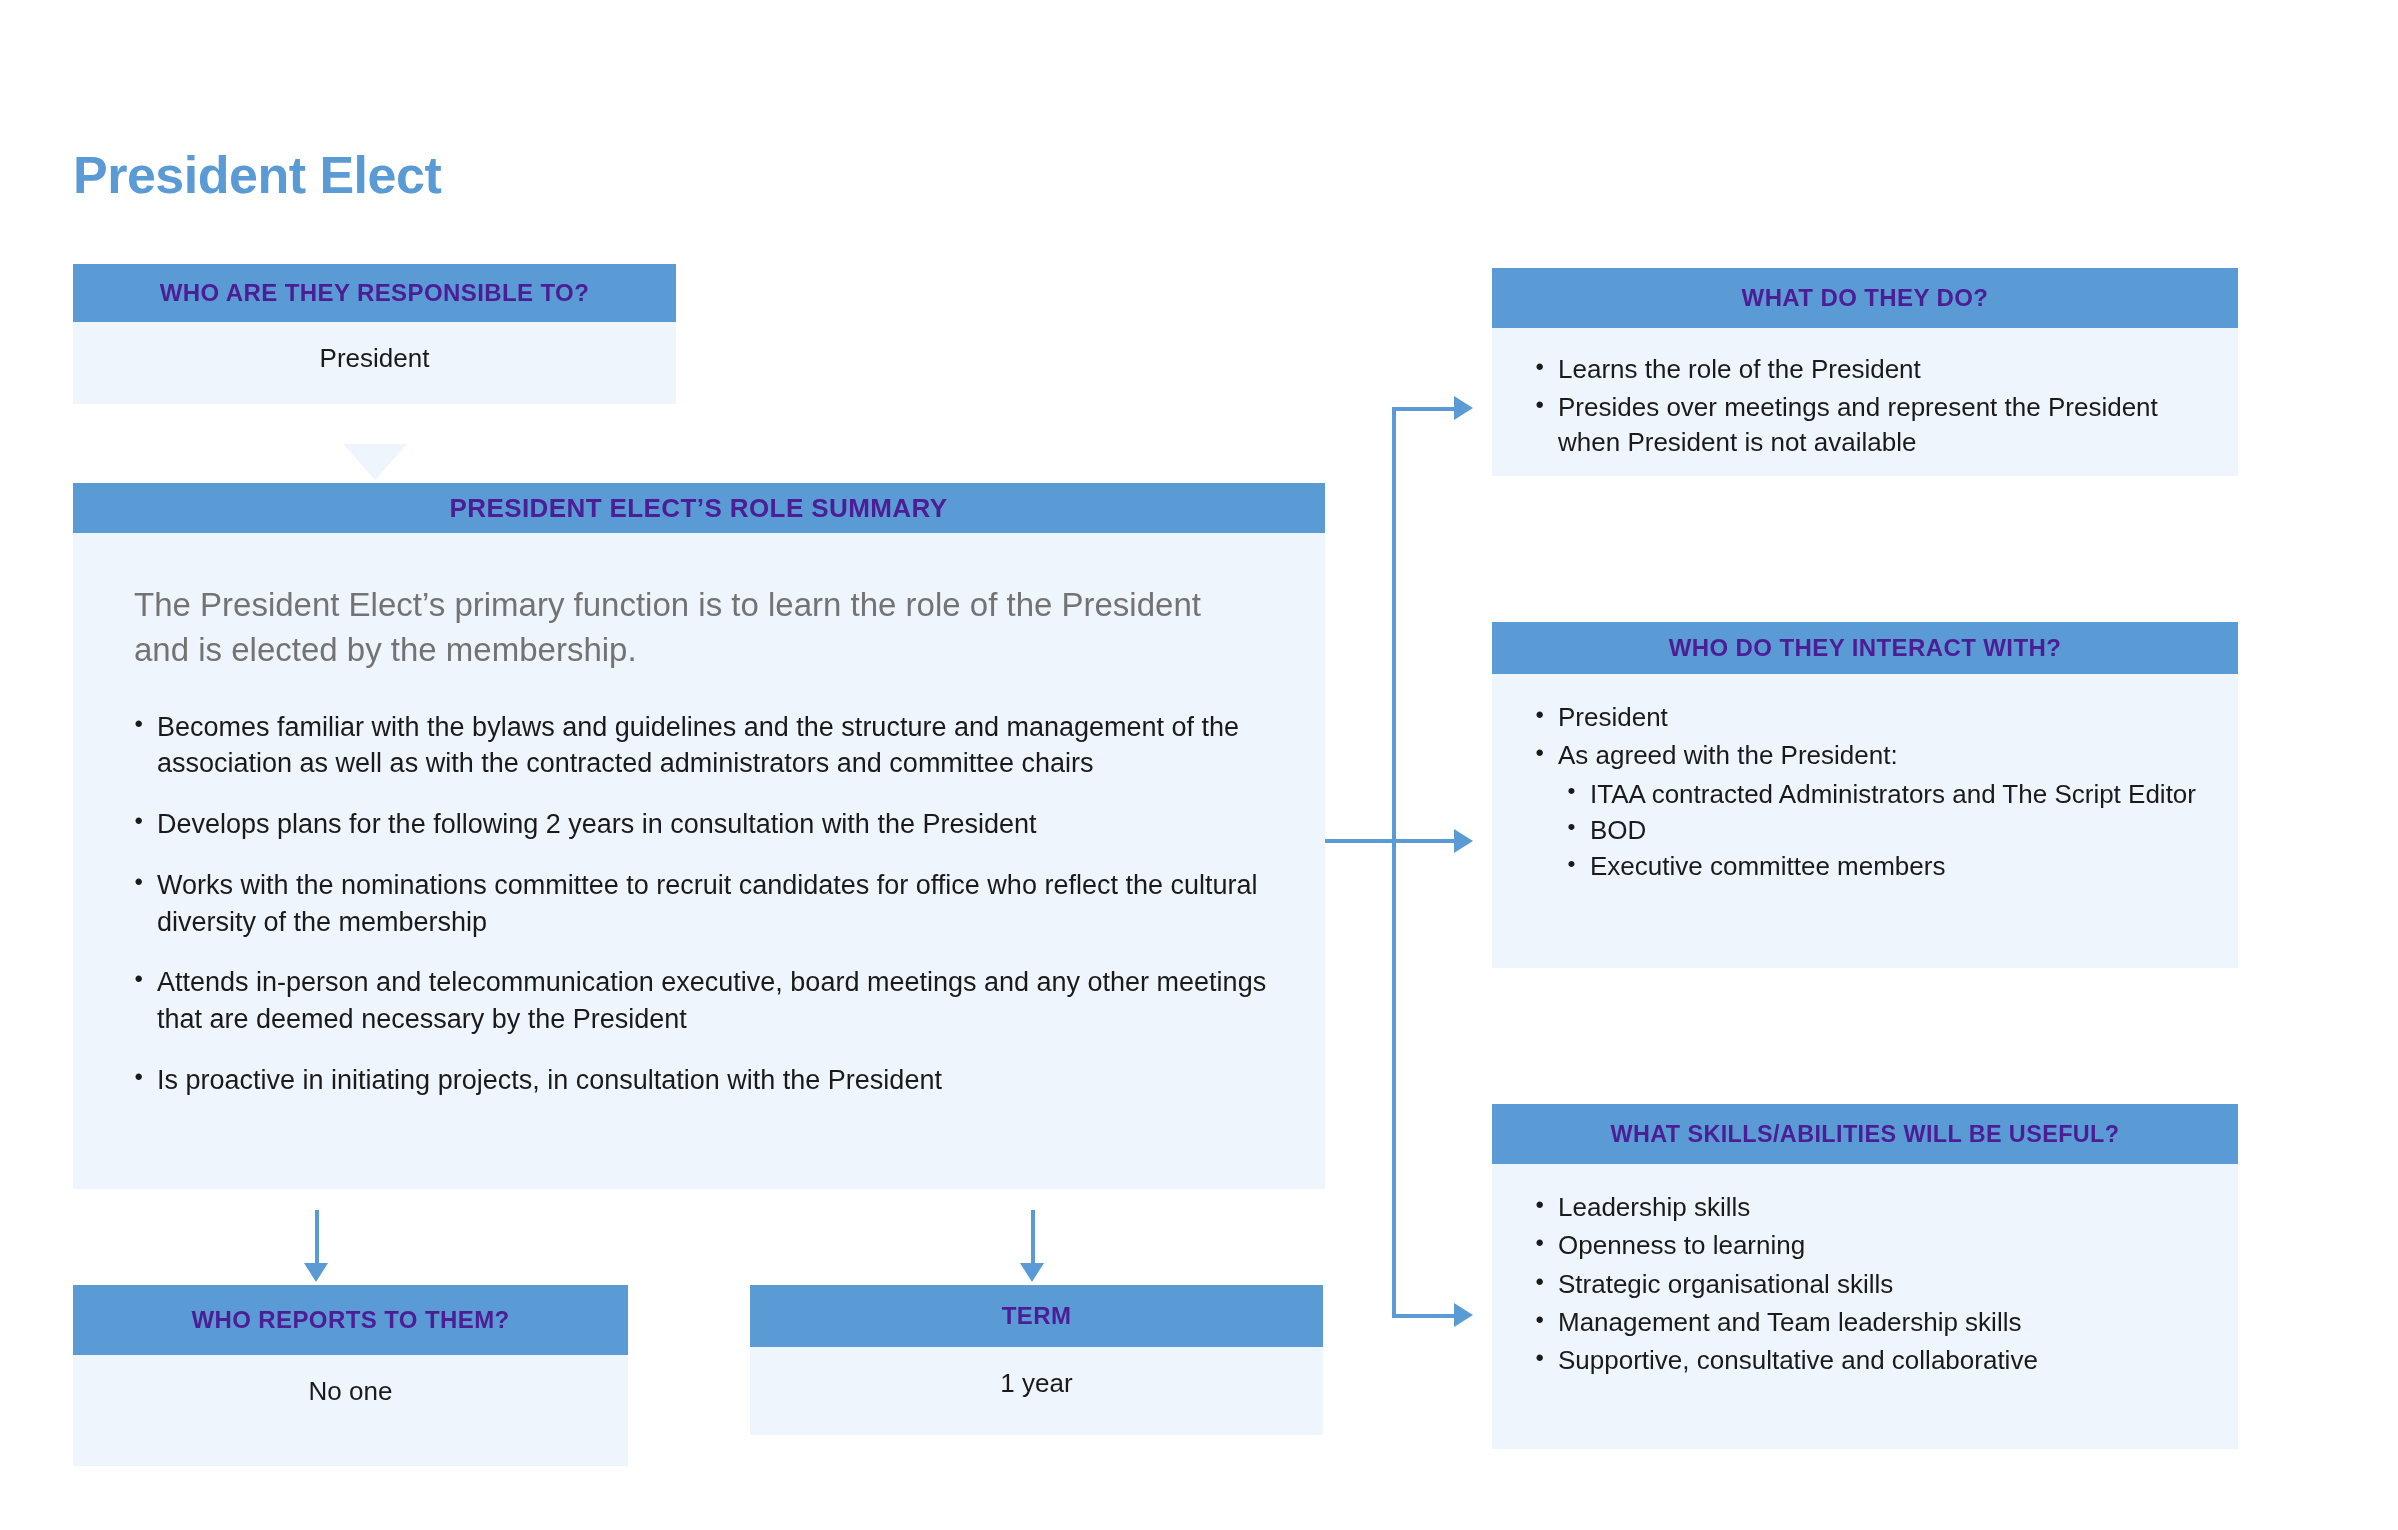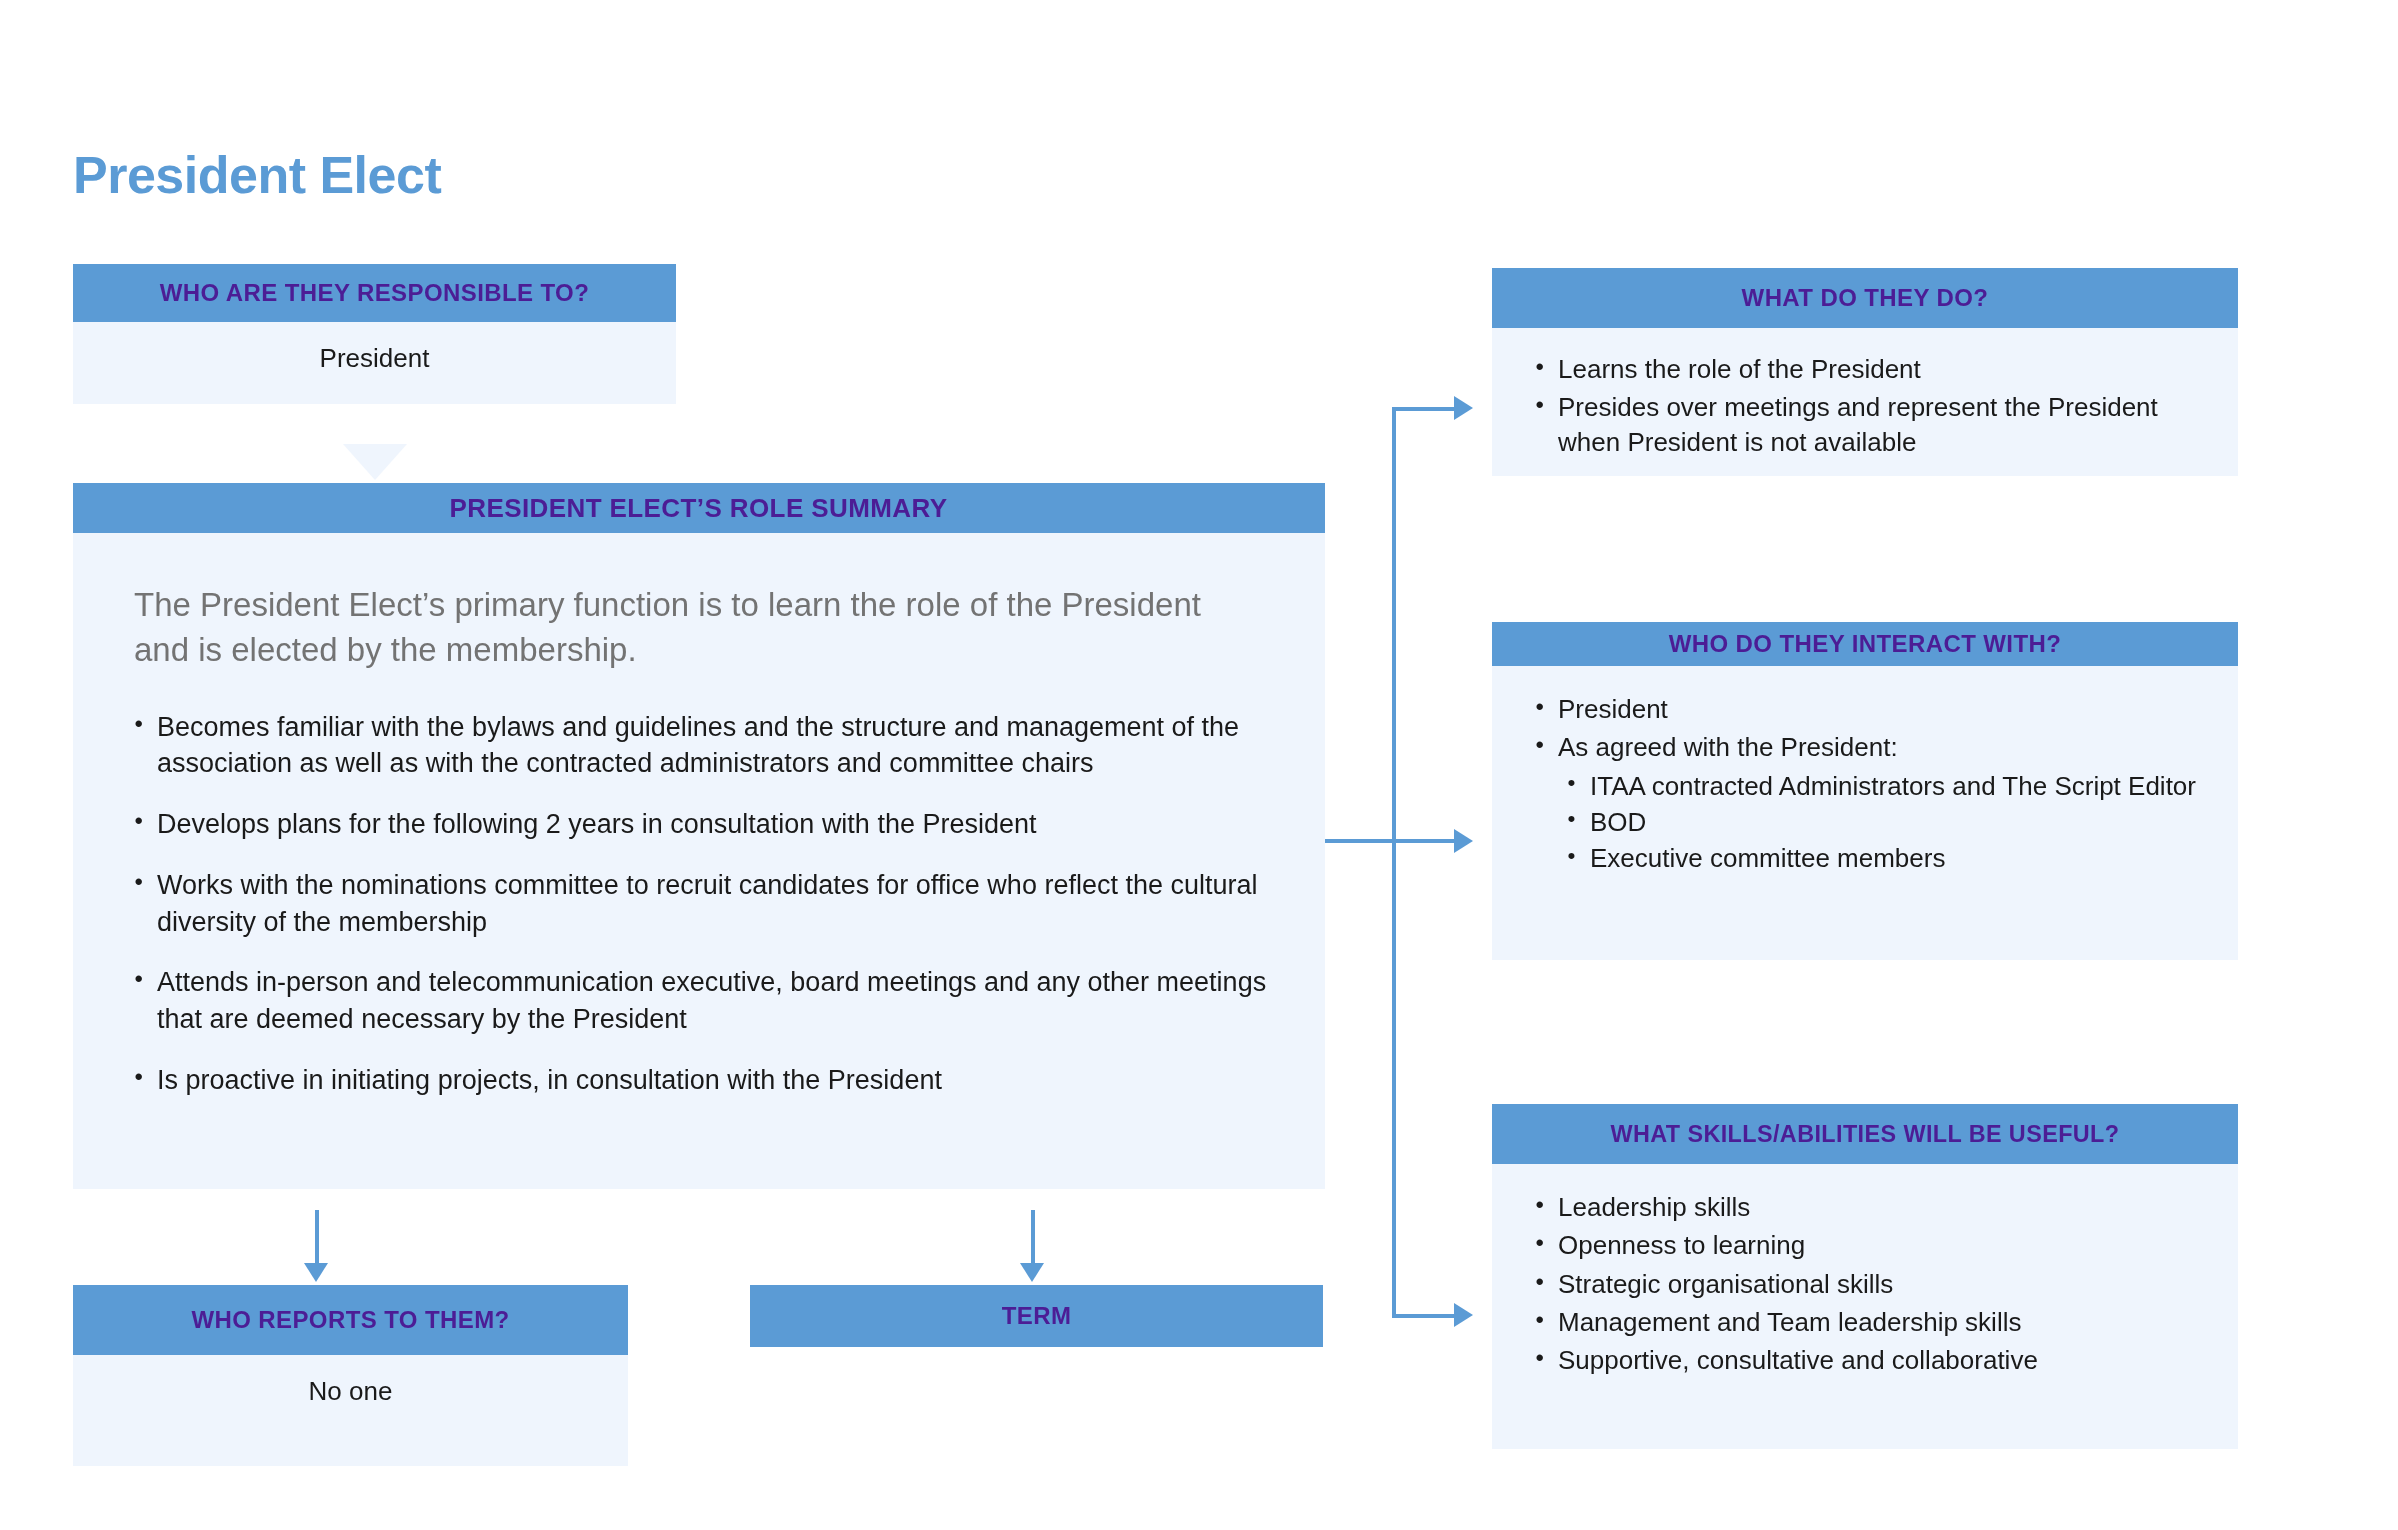--- a/index.html
+++ b/index.html
@@ -190,20 +190,23 @@
 
   <div class="card" style="left:73px; top:1285px; width:555px;">
     <div class="card-header" style="height:70px;">WHO REPORTS TO THEM?</div>
     <div class="card-body body-center" style="height:111px;">
       <span>No one</span>
     </div>
   </div>
 
   <div class="card" style="left:750px; top:1285px; width:573px;">
     <div class="card-header" style="height:62px;">TERM</div>
+    <div class="card-body body-center" style="height:88px;">
+      <span>1 year</span>
+    </div>
   </div>
 
   <div class="conn-line" style="left:1325px; top:839px; width:71px; height:3.7px;"></div>
 
   <div class="conn-line" style="left:1392px; top:407px; width:3.7px; height:911px;"></div>
 
   <div class="conn-line" style="left:1392px; top:407px; width:64px; height:3.7px;"></div>
   <div class="arrow-right" style="left:1454px; top:396px;"></div>
 
   <div class="conn-line" style="left:1392px; top:839px; width:64px; height:3.7px;"></div>
@@ -216,21 +219,21 @@
     <div class="card-header" style="height:60px;">WHAT DO THEY DO?</div>
     <div class="card-body" style="height:148px; padding:24px 34px 0 34px;">
       <ul class="blist">
         <li>Learns the role of the President</li>
         <li>Presides over meetings and represent the President when President is not available</li>
       </ul>
     </div>
   </div>
 
   <div class="card" style="left:1492px; top:622px; width:746px;">
-    <div class="card-header" style="height:44px;text-align:right;">WHO DO THEY INTERACT WITH?</div>
+    <div class="card-header" style="height:52px;text-align:right;">WHO DO THEY INTERACT WITH?</div>
     <div class="card-body" style="height:294px; padding:26px 34px 0 34px;">
       <ul class="blist">
         <li>President</li>
         <li>
           <span>As agreed with the President:</span>
           <ul class="sub">
             <li>ITAA contracted Administrators and The Script Editor</li>
             <li>BOD</li>
             <li>Executive committee members</li>
           </ul>

